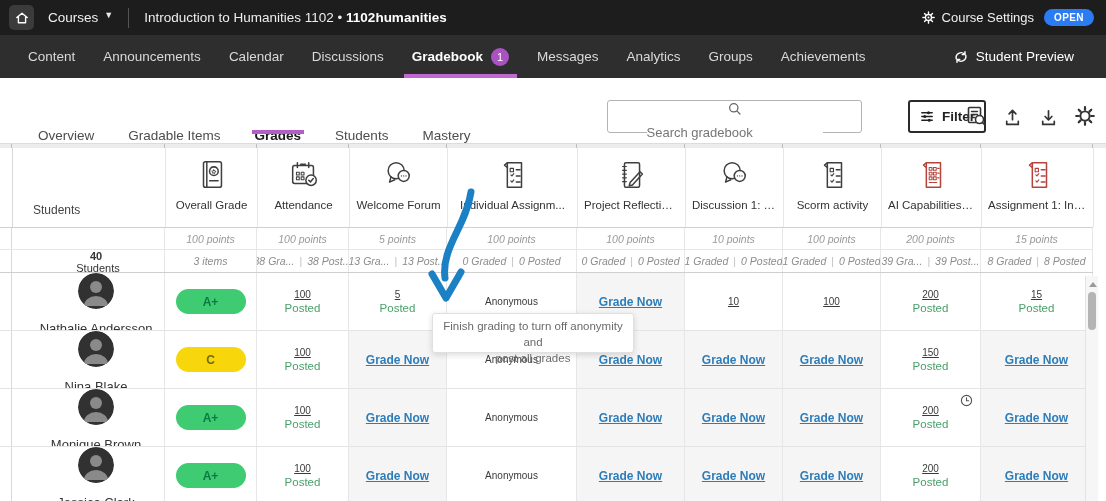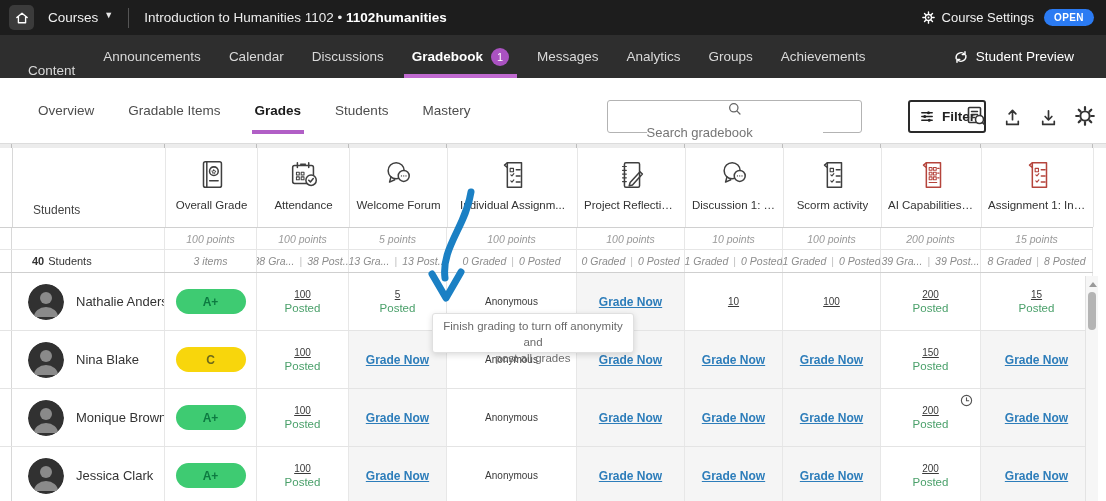--- a/index.html
+++ b/index.html
@@ -19,32 +19,32 @@
   .tb-title b { color:#fff; }
   .tb-right { margin-left:auto; display:flex; align-items:center; gap:10px; margin-right:12px; }
   .csett { display:flex; align-items:center; gap:6px; font-size:13px; cursor:pointer; }
   .openbadge { background:#2b7bf3; color:#fff; font-size:10px; font-weight:700; letter-spacing:.4px;
     padding:3px 10px; border-radius:10px; }
 
   
   .navbar { position:absolute; top:35px; left:0; width:1106px; height:43px; background:#2e2e2e;
     display:flex; align-items:stretch; color:#d9d9d9; }
   .ntab { position:relative; display:flex; align-items:center; padding:0 14px; font-size:13.5px; cursor:pointer; }
-  .ntab:first-child { margin-left:14px;align-items:flex-end; }
+  .ntab:first-child { margin-left:14px; }
   .ntab.active { color:#fff; font-weight:700; }
   .ntab.active::after { content:""; position:absolute; left:6px; right:6px; bottom:0; height:4px; background:#c06ad0; }
   .nbadge { margin-left:8px; width:18px; height:18px; border-radius:50%; background:#aa52c1; color:#fff;
     font-size:11px; font-weight:400; display:flex; align-items:center; justify-content:center; }
   .spreview { margin-left:auto; margin-right:32px; display:flex; align-items:center; gap:7px;
     font-size:13.5px; color:#fff; cursor:pointer; }
 
   
   .subnav { position:absolute; top:78px; left:0; width:1106px; height:65px; background:#fff; }
   .stabs { position:absolute; left:38px; top:0; height:65px; display:flex; gap:34px; align-items:center; }
-  .stab { position:relative; height:65px; display:flex; align-items:center; font-size:13.5px; color:#4d4d4d; cursor:pointer; }
+  .stab { position:relative; height:65px; display:flex; align-items:flex-end; font-size:13.5px; color:#4d4d4d; cursor:pointer; }
   .stab.active { color:#1a1a1a; font-weight:700; }
   .stab.active::after { content:""; position:absolute; left:-3px; right:-3px; bottom:9px; height:4px; background:#b15fc6; }
   .searchbox { position:absolute; left:607px; top:100px; width:255px; height:33px; border:1px solid #b3b3b3;
     border-radius:3px; display:flex; align-items:center; padding:0 10px; gap:8px; background:#fff; }
   .searchbox { top:22px;flex-direction:column; }
   .searchbox input { border:none; outline:none; flex:1; font-size:13px; color:#333;
     font-family:"Liberation Sans", sans-serif; }
   .searchbox input::placeholder { color:#757575; }
   .filterbtn { position:absolute; left:908px; top:22px; width:78px; height:33px; border:2px solid #2a2a2a;
     border-radius:3px; background:#fff; display:flex; align-items:center; justify-content:center; gap:7px;
@@ -56,21 +56,21 @@
   .tickstrip { position:absolute; top:143px; left:0; width:1106px; height:5px; background:#ececec;
     border-top:1px solid #dcdcdc; display:flex; }
   .tickstrip div { height:100%; border-right:1px solid #bdbdbd; }
 
   
   .grid { position:absolute; top:148px; left:0; width:1106px; height:353px; background:#fff; }
   .grow { display:flex; width:1093px; }
   .cell { border-right:1px solid #e7e7e7; display:flex; align-items:center; justify-content:center;
     overflow:hidden; flex:none; }
   .c0{width:12px; background:#fff; border-right:1px solid #d8d8d8;}
-  .c1{width:153px;} .c2{width:92px;} .c3{width:92px;} .c4{width:98px;} .c5{width:130px;}
+  .c1{width:153px;flex-direction:column;} .c2{width:92px;} .c3{width:92px;} .c4{width:98px;} .c5{width:130px;}
   .c6{width:108px;} .c7{width:98px;} .c8{width:98px;} .c9{width:100px;} .c10{width:112px;}
   .hrow { height:80px; border-bottom:1px solid #d0d0d0; }
   .hrow .cell { background:#fff; flex-direction:column; justify-content:flex-start; padding:10px 6px 0 6px; }
   .hrow .c1 { flex-direction:row; align-items:flex-end; justify-content:flex-start; padding:0 0 10px 20px; }
   .hlabel { margin-top:7px; font-size:11.5px; color:#333; white-space:nowrap; overflow:hidden;
     text-overflow:ellipsis; max-width:100%; }
   .hstud { font-size:12px; color:#444; }
   .prow { height:22px; border-bottom:1px solid #e6e6e6; }
   .prow .cell { font-style:italic; font-size:10.5px; color:#999; }
   .crow { height:23px; border-bottom:1px solid #cfcfcf; }

